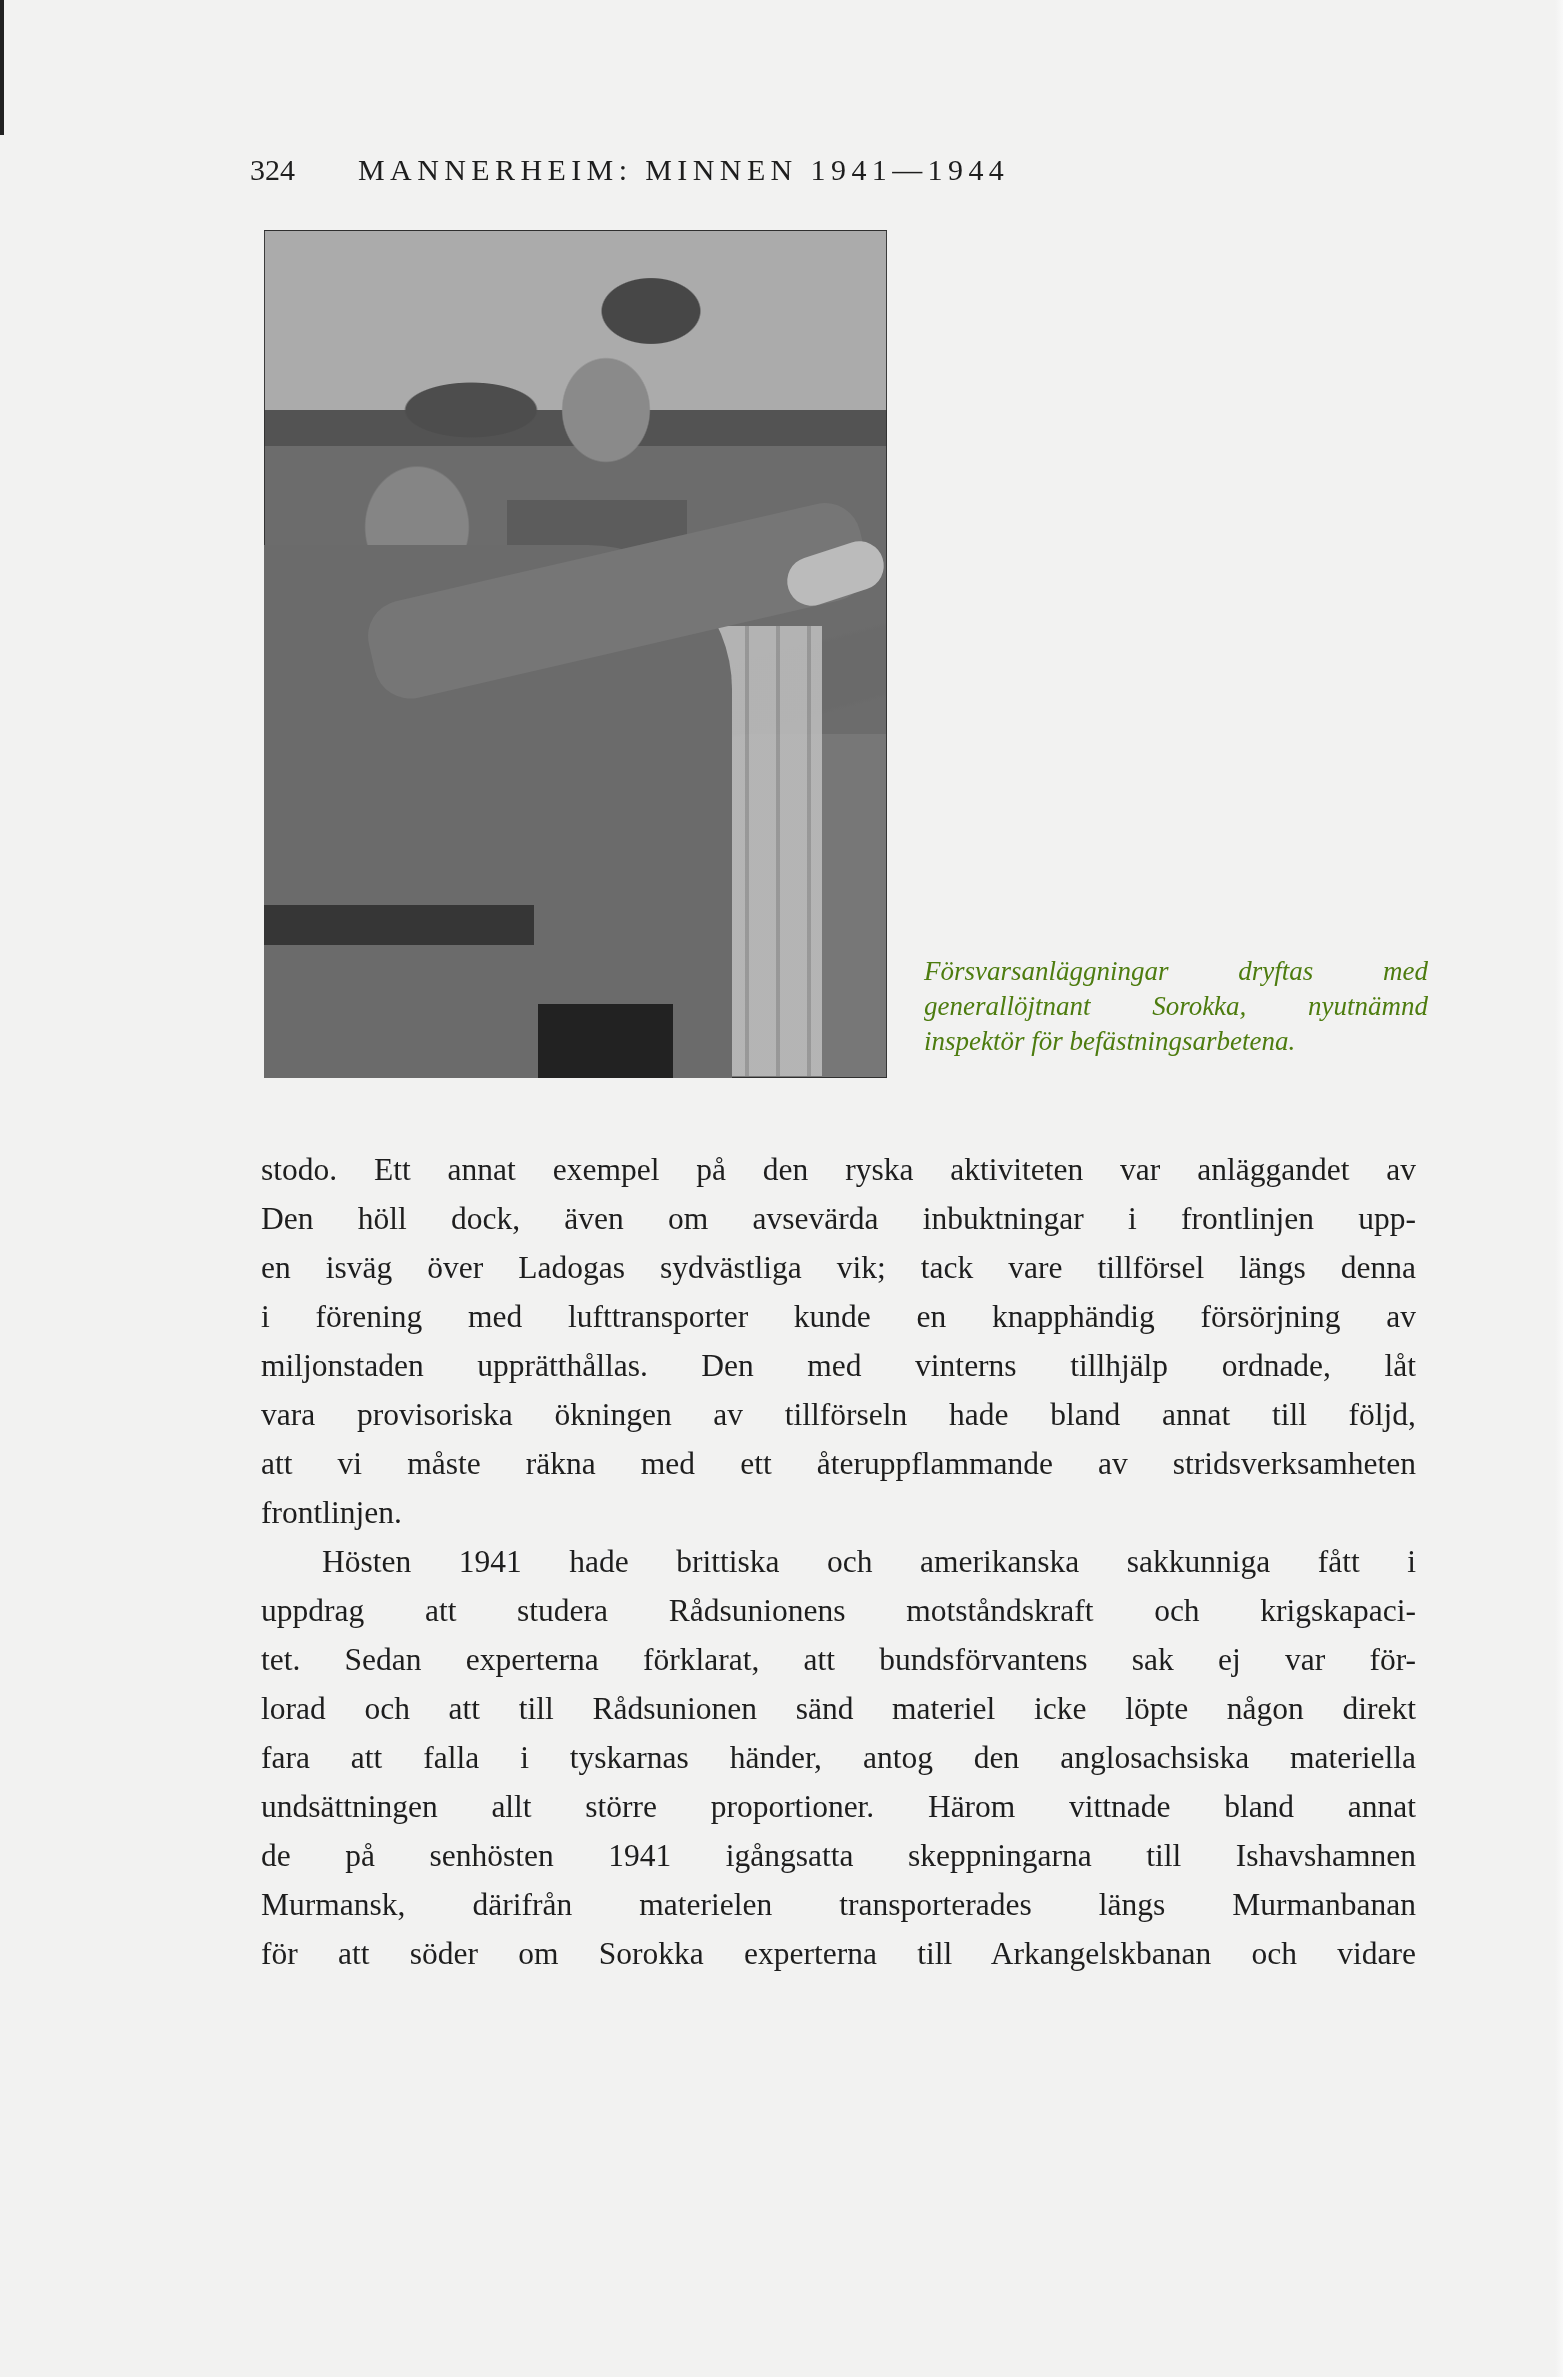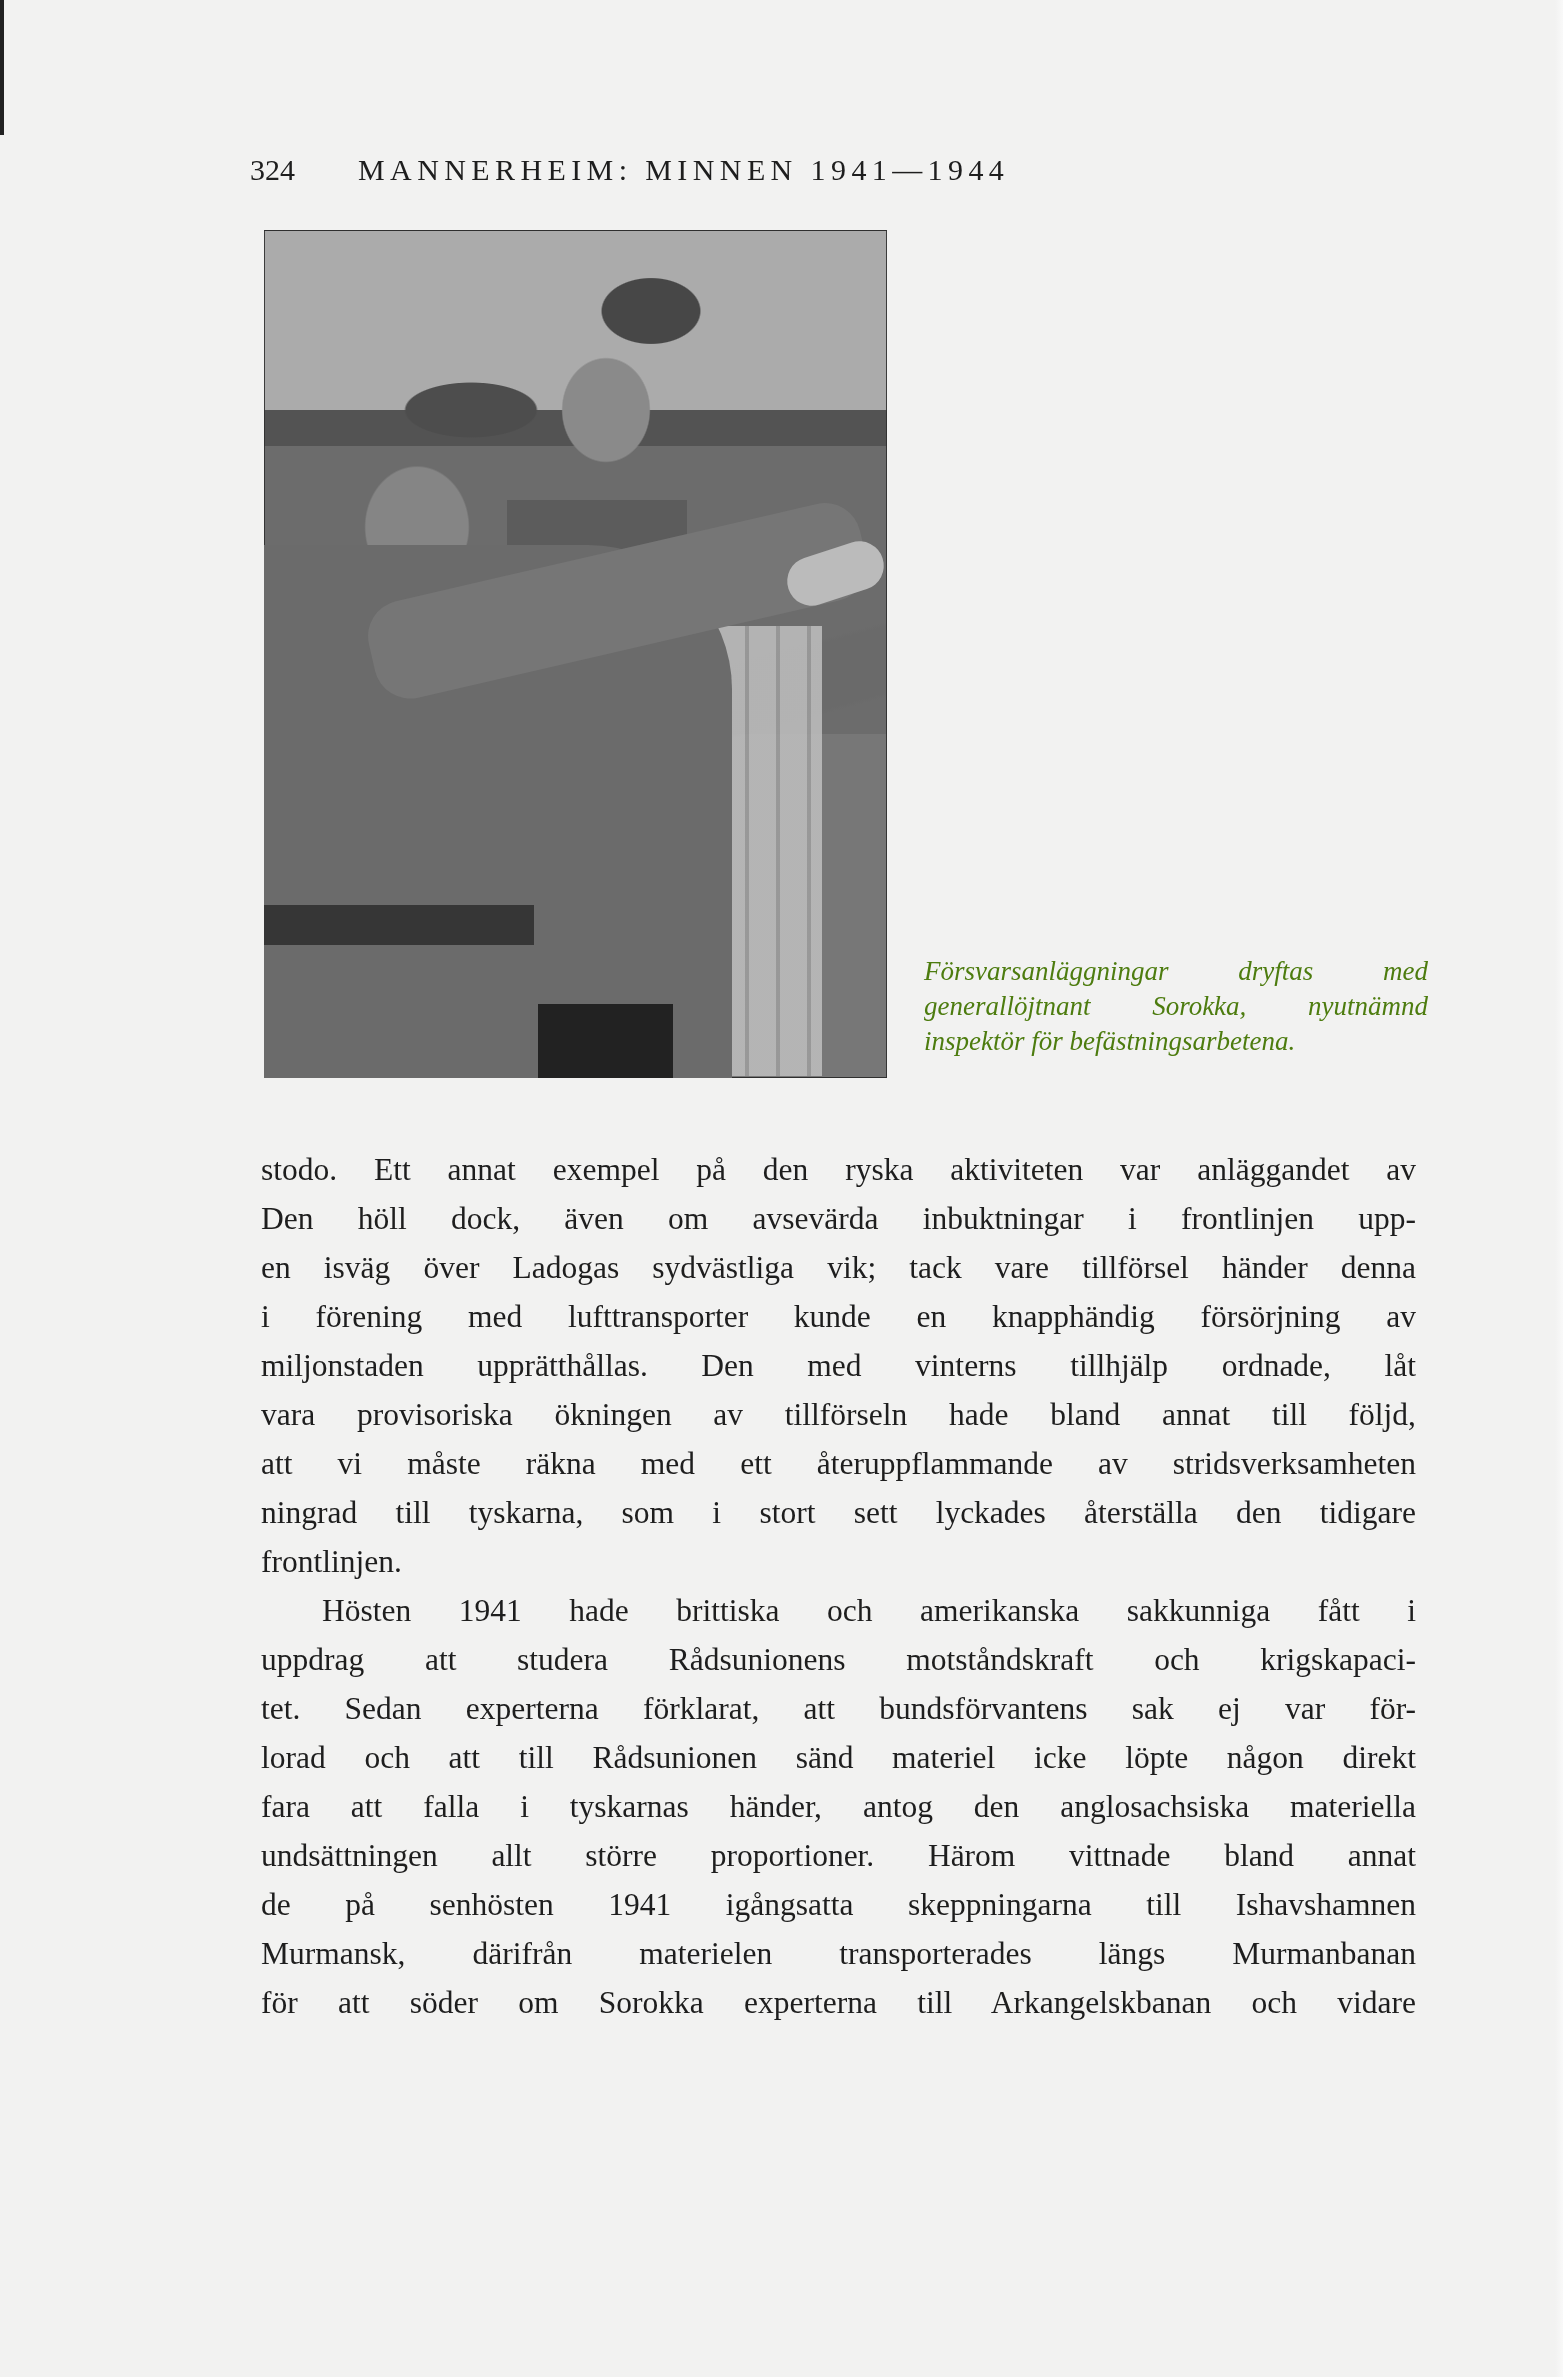--- a/index.html
+++ b/index.html
@@ -101,26 +101,25 @@
 
 <div class="caption">
   <span>Försvarsanläggningar dryftas med</span>
   <span>generallöjtnant Sorokka, nyutnämnd</span>
   <span style="text-align-last:left">inspektör för befästningsarbetena.</span>
 </div>
 
 <div class="body-text">
   <span class="line">stodo. Ett annat exempel på den ryska aktiviteten var anläggandet av</span>
   <span class="line">Den höll dock, även om avsevärda inbuktningar i frontlinjen upp-</span>
-  <span class="line">en isväg över Ladogas sydvästliga vik; tack vare tillförsel händer denna</span>
+  <span class="line">en isväg över Ladogas sydvästliga vik; tack vare tillförsel längs denna</span>
   <span class="line">i förening med lufttransporter kunde en knapphändig försörjning av</span>
   <span class="line">miljonstaden upprätthållas. Den med vinterns tillhjälp ordnade, låt</span>
   <span class="line">vara provisoriska ökningen av tillförseln hade bland annat till följd,</span>
   <span class="line">att vi måste räkna med ett återuppflammande av stridsverksamheten</span>
-  <span class="line">ningrad till tyskarna, som i stort sett lyckades återställa den tidigare</span>
   <span class="line last">frontlinjen.</span>
   <span class="line indent">Hösten 1941 hade brittiska och amerikanska sakkunniga fått i</span>
   <span class="line">uppdrag att studera Rådsunionens motståndskraft och krigskapaci-</span>
   <span class="line">tet. Sedan experterna förklarat, att bundsförvantens sak ej var för-</span>
   <span class="line">lorad och att till Rådsunionen sänd materiel icke löpte någon direkt</span>
   <span class="line">fara att falla i tyskarnas händer, antog den anglosachsiska materiella</span>
   <span class="line">undsättningen allt större proportioner. Härom vittnade bland annat</span>
   <span class="line">de på senhösten 1941 igångsatta skeppningarna till Ishavshamnen</span>
   <span class="line">Murmansk, därifrån materielen transporterades längs Murmanbanan</span>
   <span class="line">för att söder om Sorokka experterna till Arkangelskbanan och vidare</span>

